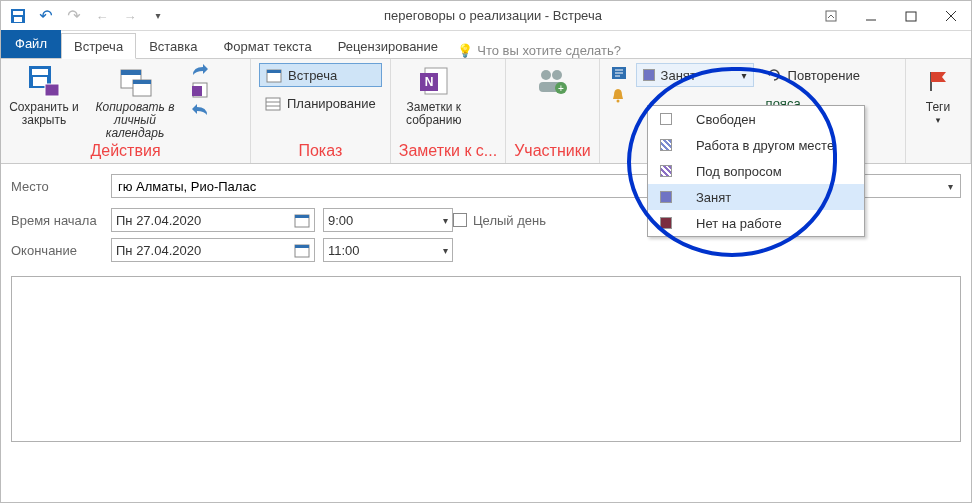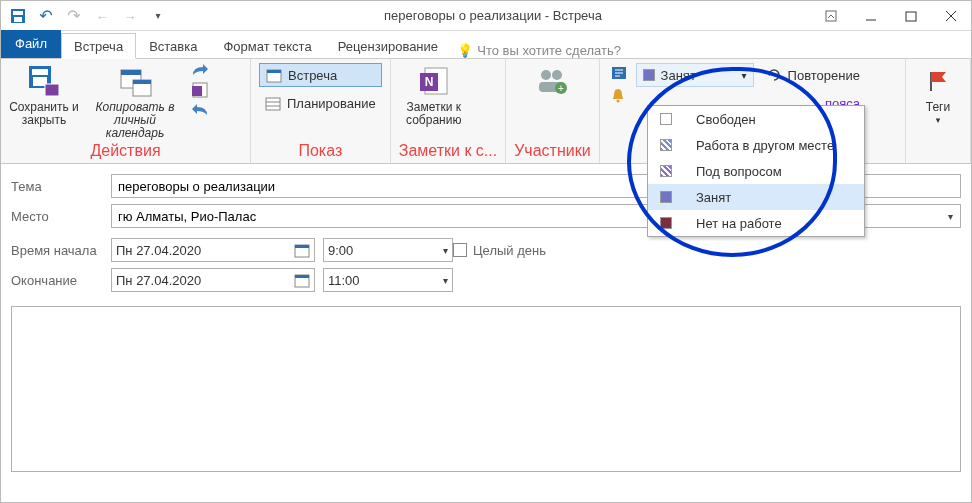--- a/index.html
+++ b/index.html
@@ -242,21 +242,21 @@
       <div class="small-col">
         <div class="small-btn">
           <span>
               <svg width="16" height="16">
                 <path d="M3 8 A5 5 0 1 1 8 13" fill="none" stroke="#444" stroke-width="1.5"></path>
                 <path d="M2 5 L3 9 L6 7 Z" fill="#444"></path>
               </svg>
             </span>
           <span>Повторение</span>
         </div>
-        <div class="small-btn" style="color:#6d28d9;justify-content:flex-end;">
+        <div class="small-btn" style="color:#14532d;justify-content:flex-start;">
           <span>пояса</span>
         </div>
       </div>
     </div>
     <div class="group-label">&nbsp;</div>
   </div>
 
   <div class="group">
     <div class="group-content">
       <div class="big-btn" style="width:48px;">
@@ -268,24 +268,20 @@
           </span>
         <span>Теги</span>
         <span style="font-size:9px;">▾</span>
       </div>
     </div>
     <div class="group-label">&nbsp;</div>
   </div>
 </div>
 
 <div class="form">
-  <div class="frow">
-    <div class="flabel">Тема</div>
-    <input class="finput" value="переговоры о реализации" style="">
-  </div>
   <div class="frow">
     <div class="flabel">Место</div>
     <input class="finput" style="border-right: none;" value="гю Алматы, Рио-Палас">
     <div class="dcell" style="width:20px;border-left:none;justify-content:center;">
         <span class="dd">▾</span>
       </div>
   </div>
   <div class="frow" style="margin-top:10px;">
     <div class="flabel">Время начала</div>
     <div class="dcell date">

